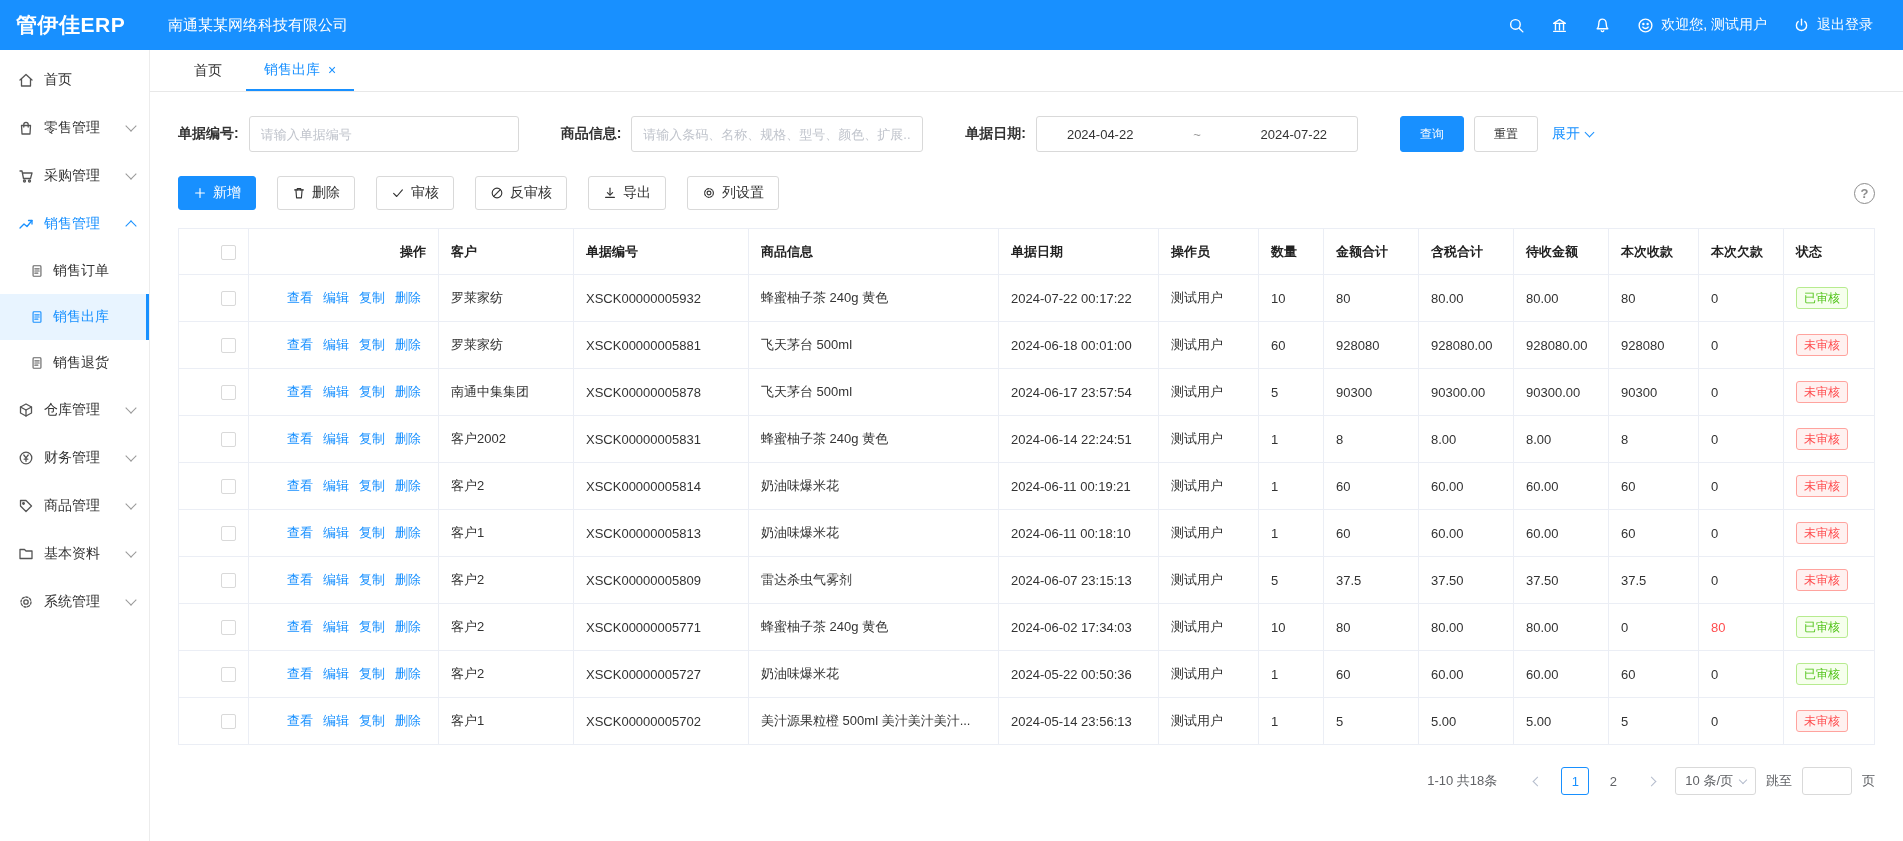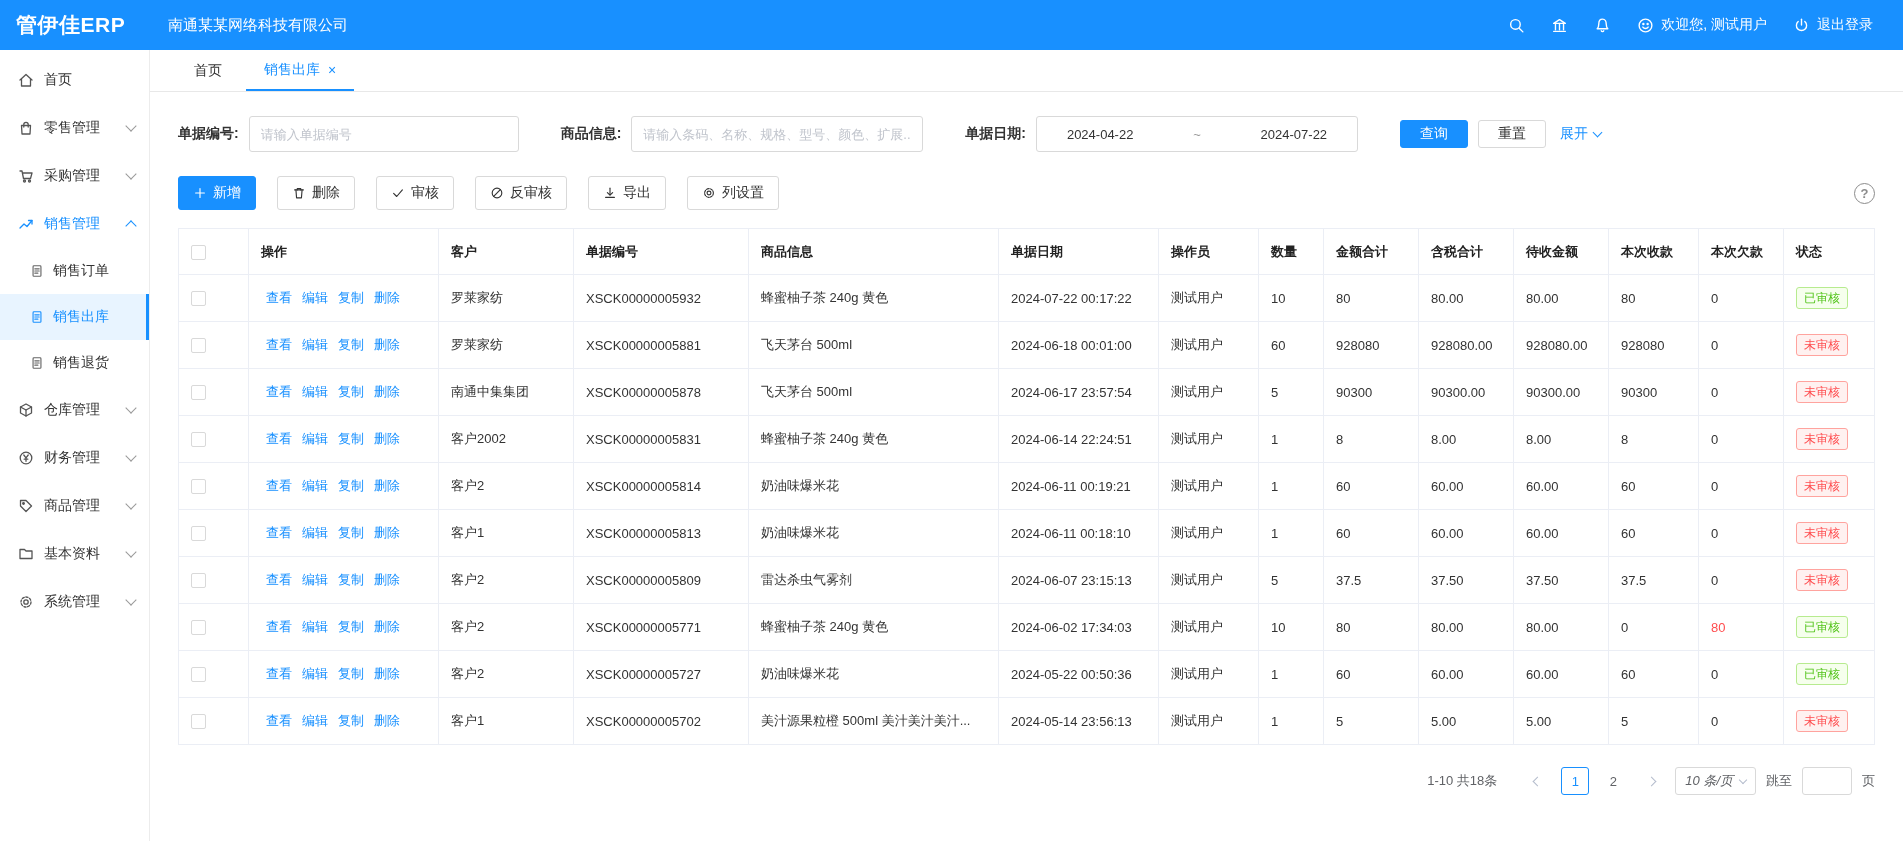--- a/index.html
+++ b/index.html
@@ -43,56 +43,56 @@
 
   
   .filters { display:flex; align-items:center; gap:10px; }
   .f-label { font-weight:bold; white-space:nowrap; }
   .f-input { height:36px; border:1px solid #d9d9d9; border-radius:3px; padding:0 11px; font-size:13px; color:#333; font-family:inherit; outline:none; }
   .f-input::placeholder { color:#c0c4cc; }
   .w-bill { width:270px; margin-right:32px; }
   .w-prod { width:292px; margin-right:32px; }
   .date-range { height:36px; width:322px; border:1px solid #d9d9d9; border-radius:3px; display:flex; align-items:center; justify-content:space-around; font-size:13px; color:#333; margin-right:32px; cursor:pointer; }
   .date-range .sep { color:#999; }
-  .btn { height:28px; padding:0 19px; border-radius:3px; border:1px solid #d9d9d9; background:#fff; color:#333; font-size:14px; cursor:pointer; font-family:inherit; }
+  .btn { height:36px; padding:0 19px; border-radius:3px; border:1px solid #d9d9d9; background:#fff; color:#333; font-size:12px; cursor:pointer; font-family:inherit; }
   .btn.primary { background:#1890ff; border-color:#1890ff; color:#fff; }
   .link-btn { color:#1890ff; display:inline-flex; align-items:center; gap:6px; cursor:pointer; margin-left:4px; white-space:nowrap; }
   .chev-sm { width:7px; height:7px; border-right:1.5px solid #1890ff; border-bottom:1.5px solid #1890ff; transform:rotate(45deg); margin-top:-3px; }
 
   
   .toolbar { margin-top:24px; display:flex; align-items:center; gap:21px; }
   .tbtn { height:34px; padding:0 14px; display:inline-flex; align-items:center; gap:6px; border:1px solid #d9d9d9; border-radius:3px; background:#fff; font-size:14px; color:#333; cursor:pointer; font-family:inherit; }
   .tbtn svg { width:14px; height:14px; }
   .tbtn.primary { background:#1890ff; border-color:#1890ff; color:#fff; }
   .help { margin-left:auto; width:21px; height:21px; border:1.5px solid #8c8c8c; color:#8c8c8c; border-radius:50%; display:flex; align-items:center; justify-content:center; font-size:13px; font-weight:bold; cursor:pointer; }
 
   
   .table-wrap { margin-top:18px; }
   table { width:100%; border-collapse:collapse; table-layout:fixed; }
   th, td { border:1px solid #ebeef5; font-size:13px; padding:0 12px; height:47px; text-align:left; color:#333; overflow:hidden; }
   th { font-weight:bold; color:#222; height:46px; background:#fff; }
-  .center { text-align:left; }
+  .center { text-align:right; }
   .nowrap { white-space:nowrap; }
   .ellipsis { white-space:nowrap; text-overflow:ellipsis; }
   .lnk { color:#1890ff; text-decoration:none; margin:0 5px; cursor:pointer; white-space:nowrap; }
   .checkbox { width:15px; height:15px; border:1px solid #d9d9d9; border-radius:2px; display:inline-block; background:#fff; vertical-align:middle; cursor:pointer; }
   .badge { display:inline-block; font-size:12px; padding:3px 7px; border-radius:3px; line-height:1.2; }
   .badge.approved { color:#52c41a; background:#f6ffed; border:1px solid #b7eb8f; }
   .badge.unapproved { color:#ff4d4f; background:#fff1f0; border:1px solid #ffa39e; }
   .red { color:#ff4d4f; }
 
   
   .pagination { display:flex; justify-content:flex-end; align-items:center; gap:10px; margin-top:22px; font-size:13px; color:#606266; padding-bottom:24px; }
   .pg-total { margin-right:16px; }
   .page-btn { min-width:28px; height:28px; display:flex; align-items:center; justify-content:center; border-radius:3px; cursor:pointer; color:#606266; background:#fff; }
   .page-btn.active { border:1px solid #1890ff; color:#1890ff; }
   .pchev { width:7px; height:7px; border-right:1.5px solid #b4bccc; border-bottom:1.5px solid #b4bccc; }
   .pchev.left { transform:rotate(135deg); }
   .pchev.right { transform:rotate(-45deg); }
-  .page-size { height:28px; border:1px solid #d9d9d9; border-radius:3px; display:inline-flex; align-items:center; gap:7px; padding:0 9px; cursor:pointer;font-style:italic; }
+  .page-size { height:28px; border:1px solid #d9d9d9; border-radius:3px; display:inline-flex; align-items:center; gap:7px; padding:0 9px; cursor:pointer; }
   .page-size .caret { width:6px; height:6px; border-right:1.3px solid #b4bccc; border-bottom:1.3px solid #b4bccc; transform:rotate(45deg); margin-top:-2px; }
   .jump-input { width:50px; height:28px; border:1px solid #d9d9d9; border-radius:3px; outline:none; padding:0 6px; font-family:inherit; }
 </style>
 </head>
 <body>
 
 <header class="topbar">
   <div class="logo">管伊佳ERP</div>
   <div class="company">南通某某网络科技有限公司</div>
   <div class="topbar-right">

